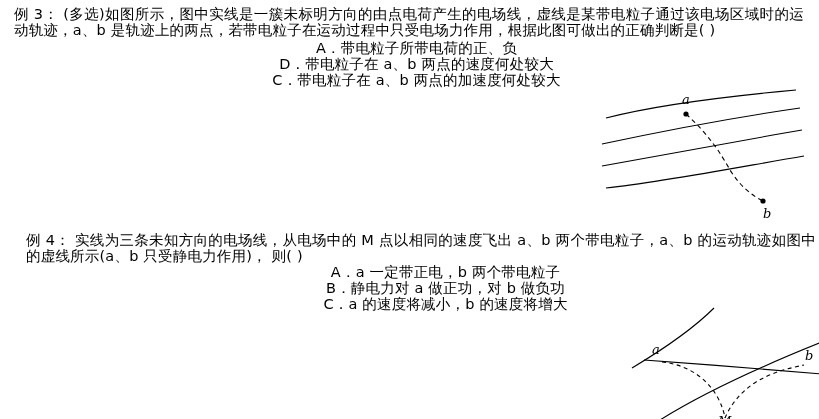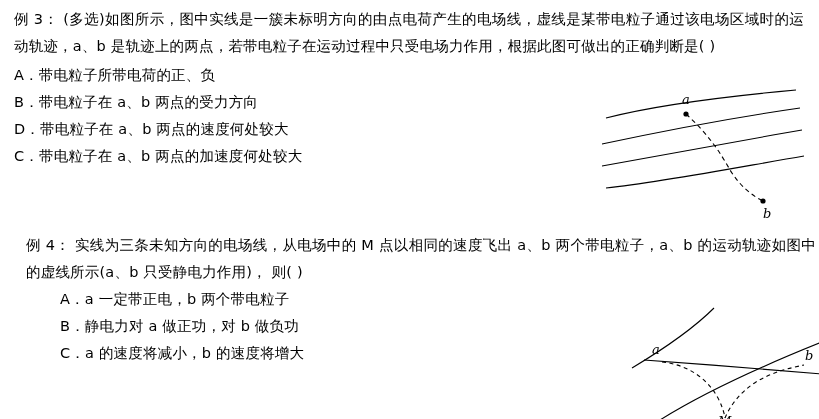--- a/index.html
+++ b/index.html
@@ -20,31 +20,32 @@
     width: 819px;
     height: 419px;
     padding: 0;
     box-sizing: border-box;
   }
   .problem {
     position: relative;
   }
   .prob-body {
     font-size: 14.5px;
-    line-height: 27px;
+    line-height: 16px;
     letter-spacing: 0.2px;
   }
   .stem {
     text-indent: 0;
     padding: 0 14px 0 14px;
     text-align: justify;
   }
   .choices {
     padding-left: 14px;
     margin-top: 0;
+    text-align: center;
   }
   .choice {
     white-space: nowrap;
   }
   .choices-indented {
     padding-left: 48px;
   }
   .fig {
     position: absolute;
   }
@@ -88,21 +89,20 @@
 
 <div class="page">
 
   <div class="problem" id="p1">
     <div class="prob-body stem">
       <span>例 3：</span>
       <span>(多选)如图所示，图中实线是一簇未标明方向的由点电荷产生的电场线，虚线是某带电粒子通过该电场区域时的运动轨迹，a、b 是轨迹上的两点，若带电粒子在运动过程中只受电场力作用，根据此图可做出的正确判断是(       )</span>
     </div>
     <div class="prob-body choices">
       <div class="choice">A．带电粒子所带电荷的正、负</div>
-      <div class="choice">B．带电粒子在 a、b 两点的受力方向</div>
       <div class="choice">D．带电粒子在 a、b 两点的速度何处较大</div>
       <div class="choice">C．带电粒子在 a、b 两点的加速度何处较大</div>
     </div>
 
     <div class="fig" id="fig1">
       <svg width="210" height="135" viewBox="0 0 210 135" xmlns="http://www.w3.org/2000/svg">
         <g stroke="#000000" stroke-width="1.1" fill="none">
           <path d="M 6 32 C 60 18, 130 10, 196 4"></path>
           <path d="M 2 58 C 58 46, 130 32, 200 22"></path>
           <path d="M 2 80 C 60 70, 132 56, 202 44"></path>

